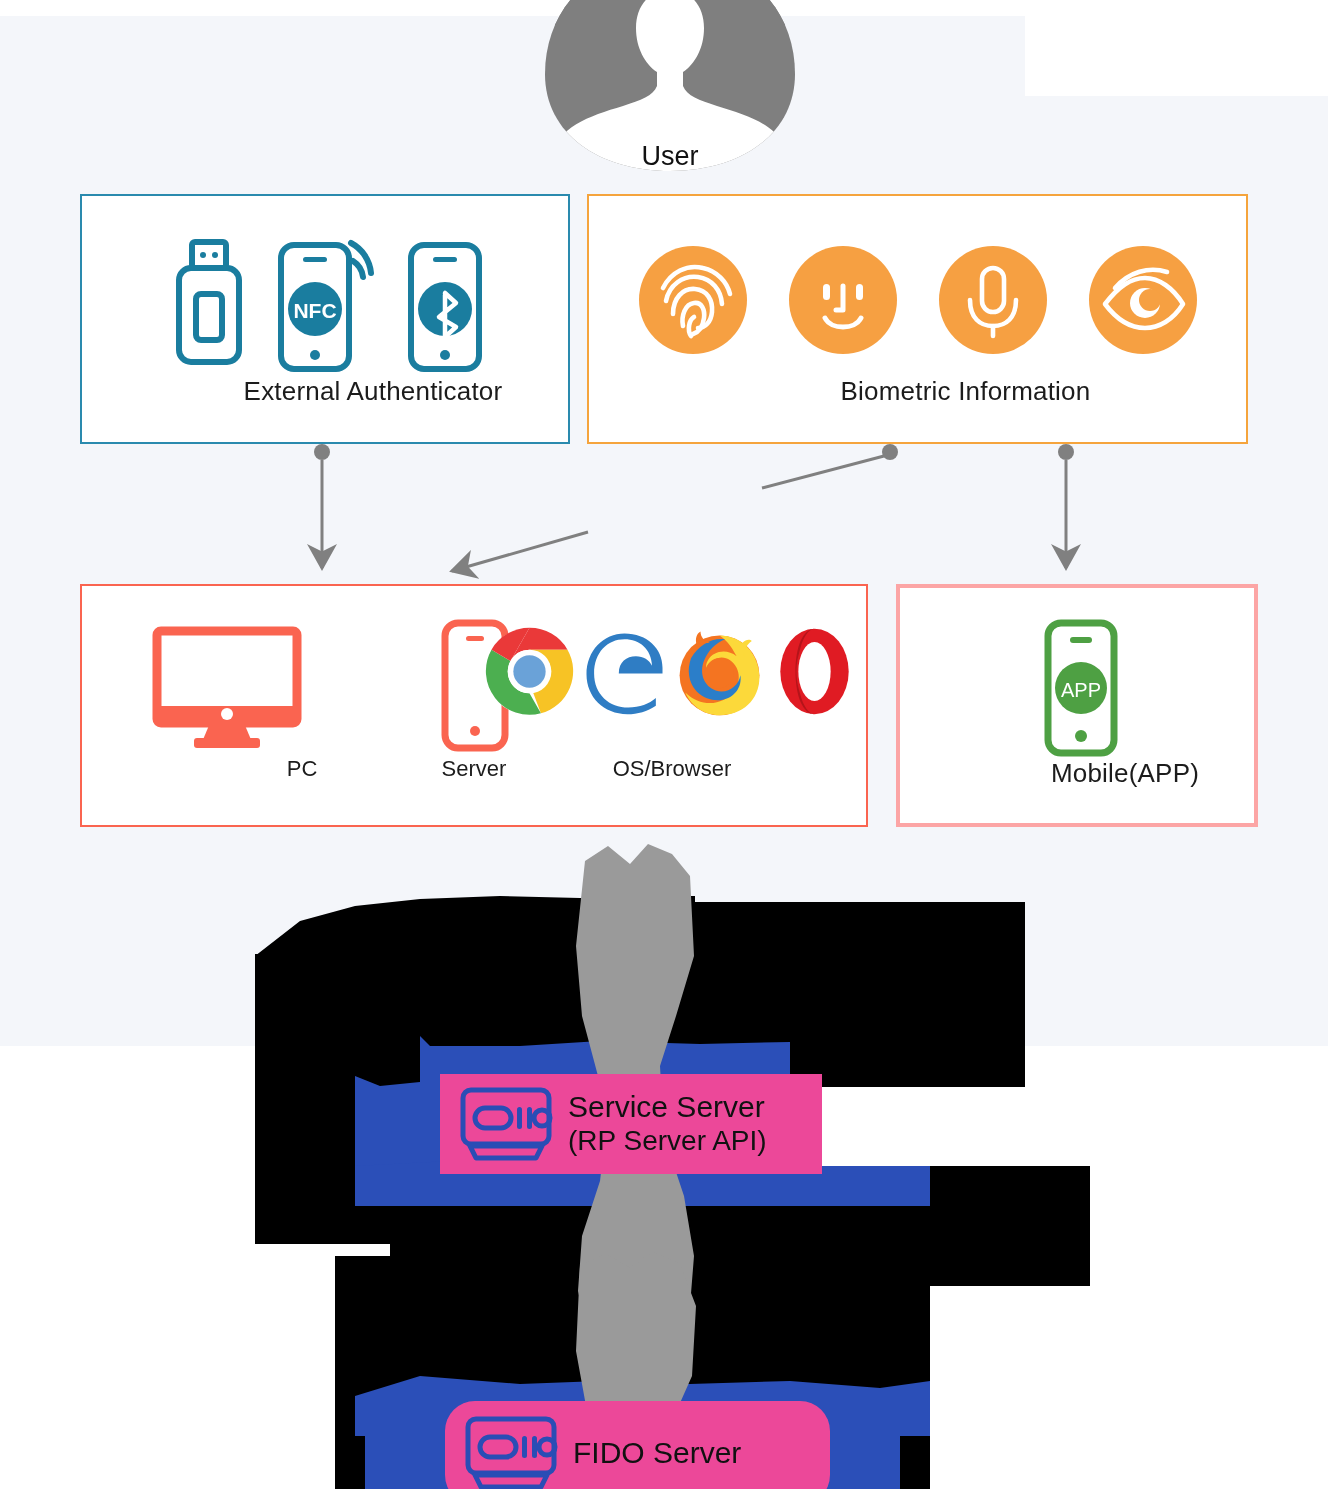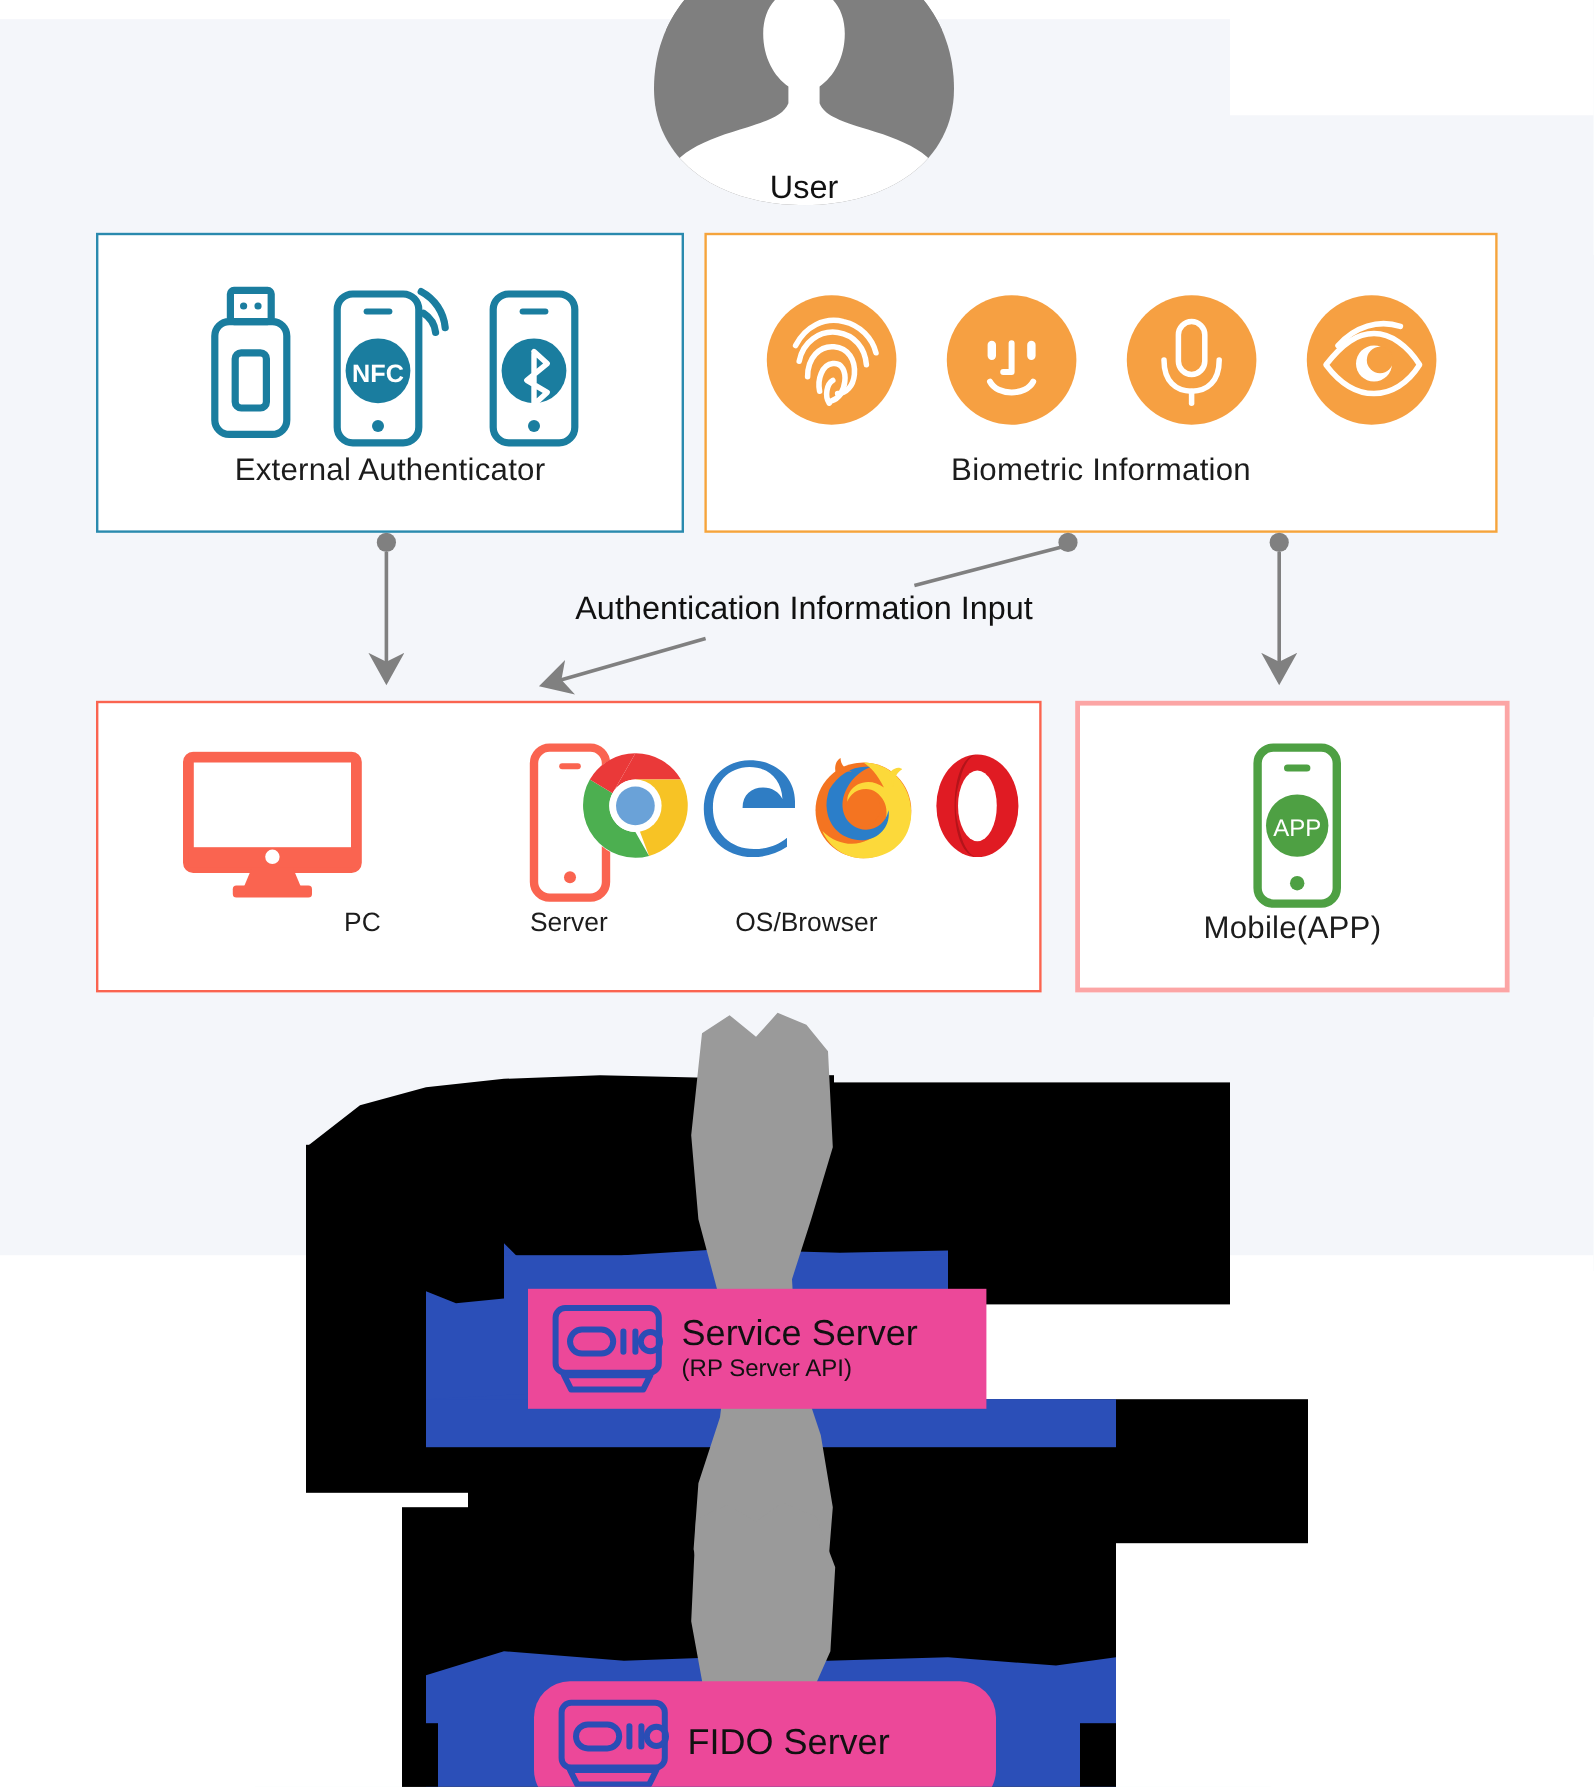--- a/index.html
+++ b/index.html
@@ -13,21 +13,21 @@
   #stage{position:absolute;left:0;top:16px;width:1328px;height:1489px;}
 
   
   .bg-lav{position:absolute;background:#f4f6fa;}
   .bg-white{position:absolute;background:#ffffff;}
 
   
   .panel{position:absolute;background:#ffffff;box-sizing:border-box;}
   .panel .caption{
     position:absolute;left:0;width:100%;text-align:center;
-    font-size:26px;color:#1c1c1c;letter-spacing:.2px;
+    font-size:26px;color:#1c1c1c;letter-spacing:.2px;padding-left:48px;
   }
   .icon-row{position:absolute;left:0;width:100%;display:flex;
             align-items:center;justify-content:center;}
 
   
   #box-ext{left:80px;top:178px;width:490px;height:250px;border:2px solid #2a8aae;}
   #box-ext .caption{top:180px;}
 
   
   #box-bio{left:587px;top:178px;width:661px;height:250px;border:2px solid #f5a43c;}
@@ -48,21 +48,21 @@
               text-align:center;font-size:27px;color:#111;}
 
   
   .glitch{position:absolute;}
 
   
   .server-card{position:absolute;background:#ec4899;display:flex;
                align-items:center;box-sizing:border-box;}
   .server-card .txt{margin-left:14px;}
   .server-card .t1{font-size:30px;color:#111;line-height:1.15;}
-  .server-card .t2{font-size:20px;color:#111;line-height:1.2;}
+  .server-card .t2{font-size:28px;color:#111;line-height:1.2;}
 
   
   #connectors{position:absolute;left:0;top:0;width:1328px;height:1489px;}
   #mid-label{position:absolute;left:420px;top:476px;width:500px;
              text-align:center;font-size:27px;color:#111;}
 </style>
 </head>
 <body>
 
 <div id="stage">
@@ -223,21 +223,20 @@
     <circle cx="322" cy="436" r="8" fill="#808080"></circle>
     <line x1="322" y1="444" x2="322" y2="552" stroke="#808080" stroke-width="3" marker-end="url(#ah)"></line>
 
     <circle cx="890" cy="436" r="8" fill="#808080"></circle>
     <line x1="884" y1="440" x2="762" y2="472" stroke="#808080" stroke-width="3"></line>
     <line x1="588" y1="516" x2="452" y2="555" stroke="#808080" stroke-width="3" marker-end="url(#ah)"></line>
 
     <circle cx="1066" cy="436" r="8" fill="#808080"></circle>
     <line x1="1066" y1="444" x2="1066" y2="552" stroke="#808080" stroke-width="3" marker-end="url(#ah)"></line>
   </svg>
-  <div id="mid-label">Authentication Information Input</div>
 
   <div class="panel" id="box-client">
 
     <svg style="position:absolute;left:70px;top:40px;" width="150" height="125" viewBox="0 0 150 125">
       <rect x="5" y="5" width="140" height="92" rx="4" fill="none" stroke="#fa6450" stroke-width="9"></rect>
       <rect x="5" y="80" width="140" height="17" fill="#fa6450"></rect>
       <circle cx="75" cy="88" r="6" fill="#ffffff"></circle>
       <path d="M58 97 L92 97 L100 116 L50 116 Z" fill="#fa6450"></path>
       <rect x="42" y="112" width="66" height="10" rx="3" fill="#fa6450"></rect>
     </svg>

